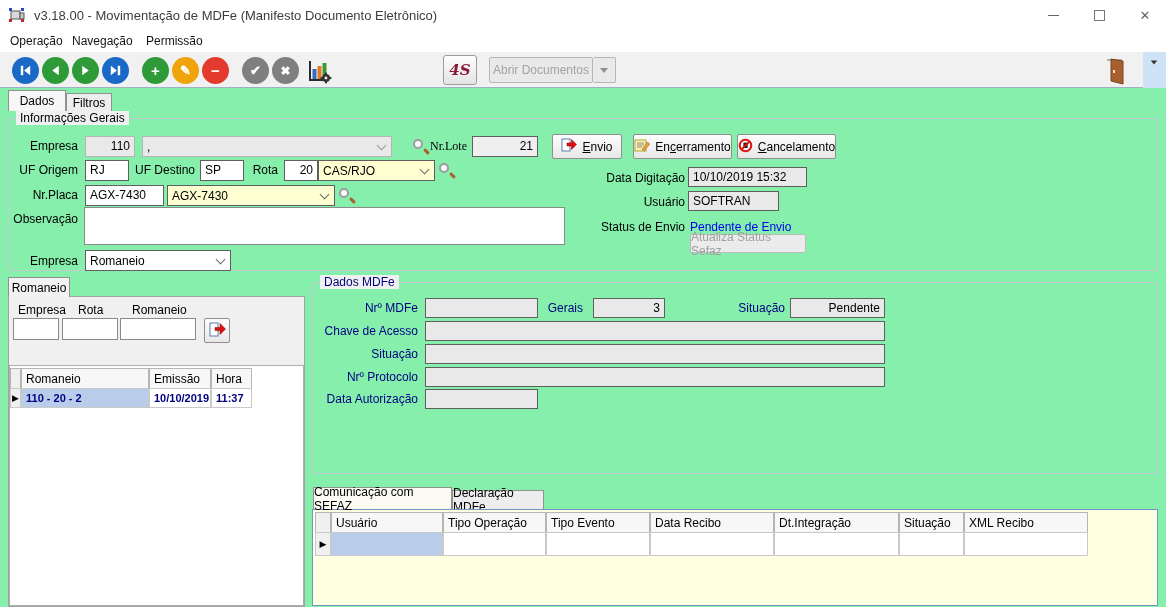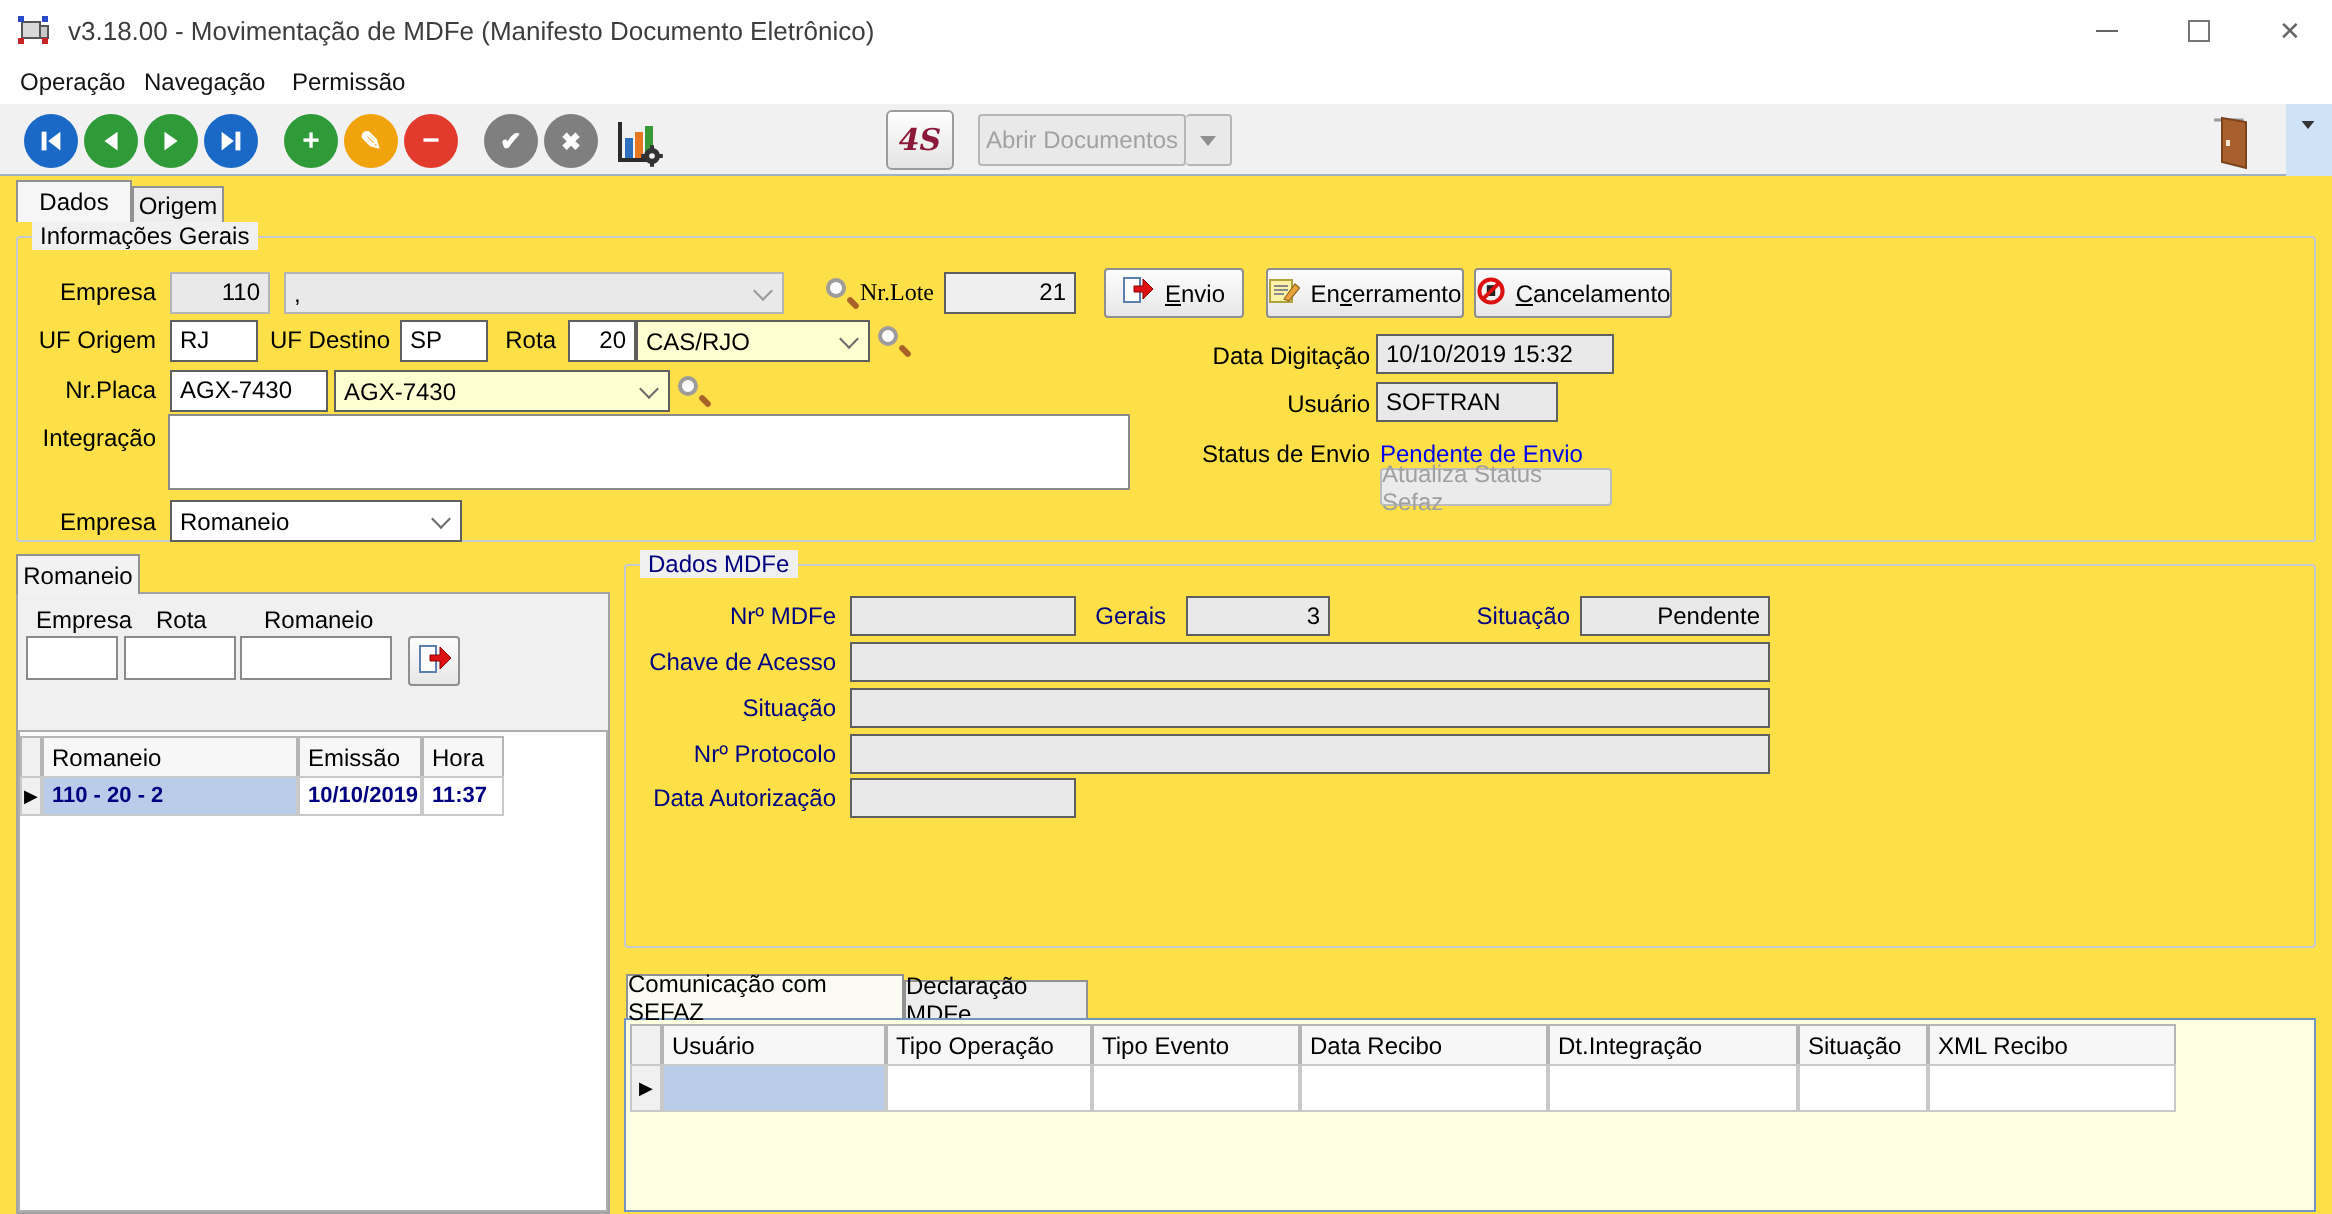--- a/index.html
+++ b/index.html
@@ -1,19 +1,19 @@
 <!DOCTYPE html>
 <html><head>
 <meta charset="utf-8">
 <style>
   * { box-sizing: border-box; }
   body { margin:0; background:#d4d4d4; }
   #app {
     position:relative; width:1166px; height:607px; margin:0 auto;
-    background:#fde047; font-family:"Liberation Sans", sans-serif; font-size:12px;
+    background:#86efac; font-family:"Liberation Sans", sans-serif; font-size:12px;
     overflow:hidden; color:#000;padding-left:12px;
   }
   .abs { position:absolute; }
   
   .titlebar { position:absolute; left:0; top:0; width:1166px; height:30px; background:#ffffff; }
   .title-text { position:absolute; left:34px; top:8px; font-size:13px; color:#3d3d3d; white-space:nowrap; }
   .winbtn { position:absolute; top:0; width:42px; height:30px; display:flex; align-items:center; justify-content:center; color:#666; }
   .min-glyph { width:11px; border-top:1px solid #666; }
   .max-glyph { width:11px; height:11px; border:1px solid #777; }
   .close-glyph { font-size:13px; color:#666; }
@@ -180,21 +180,21 @@
     </span>
   </div>
   <div class="overflow-strip">
     <span class="caret-down" style="position:absolute;left:7px;top:8px;transform:scale(0.8);"></span>
   </div>
 
   <div class="tab active" style="left:8px;top:90px;width:58px;height:21px;justify-content:center;">
       <span>Dados</span>
     </div>
   <div class="tab" style="left:66px;top:93px;width:46px;height:18px;">
-      <span>Origem</span>
+      <span>Filtros</span>
     </div>
 
   <div class="group" style="left:8px;top:118px;width:1150px;height:153px;">
     <span class="group-label">Informações Gerais</span>
   </div>
 
   <span class="lbl" style="left:8px;top:139px;width:70px;">Empresa</span>
   <div class="fld bg-gray b-light right" style="left:85px;top:136px;width:50px;height:21px;">110</div>
   <div class="fld bg-gray b-light combo" style="left:142px;top:136px;width:250px;height:21px;">
     <span class="txt">,</span>
@@ -264,21 +264,21 @@
     <span class="chv"></span>
   </div>
   <span class="mag" style="left:338px;top:187px;">
       <span class="lens"></span>
       <span class="handle"></span>
     </span>
 
   <span class="lbl" style="left:580px;top:195px;width:105px;">Usuário</span>
   <div class="fld bg-gray" style="left:688px;top:191px;width:91px;height:20px;">SOFTRAN</div>
 
-  <span class="lbl" style="left:5px;top:212px;width:73px;">Integração</span>
+  <span class="lbl" style="left:5px;top:212px;width:73px;">Observação</span>
   <div class="fld b-mid" style="left:84px;top:207px;width:481px;height:38px;"></div>
 
   <span class="lbl" style="left:580px;top:220px;width:105px;">Status de Envio</span>
   <span class="link-text" style="left:690px;top:220px;">Pendente de Envio</span>
   <div class="btn disabled" style="left:690px;top:234px;width:116px;height:19px;">
     <span>Atualiza Status Sefaz</span>
   </div>
 
   <span class="lbl" style="left:8px;top:254px;width:70px;">Empresa</span>
   <div class="fld combo" style="left:85px;top:250px;width:146px;height:21px;">

